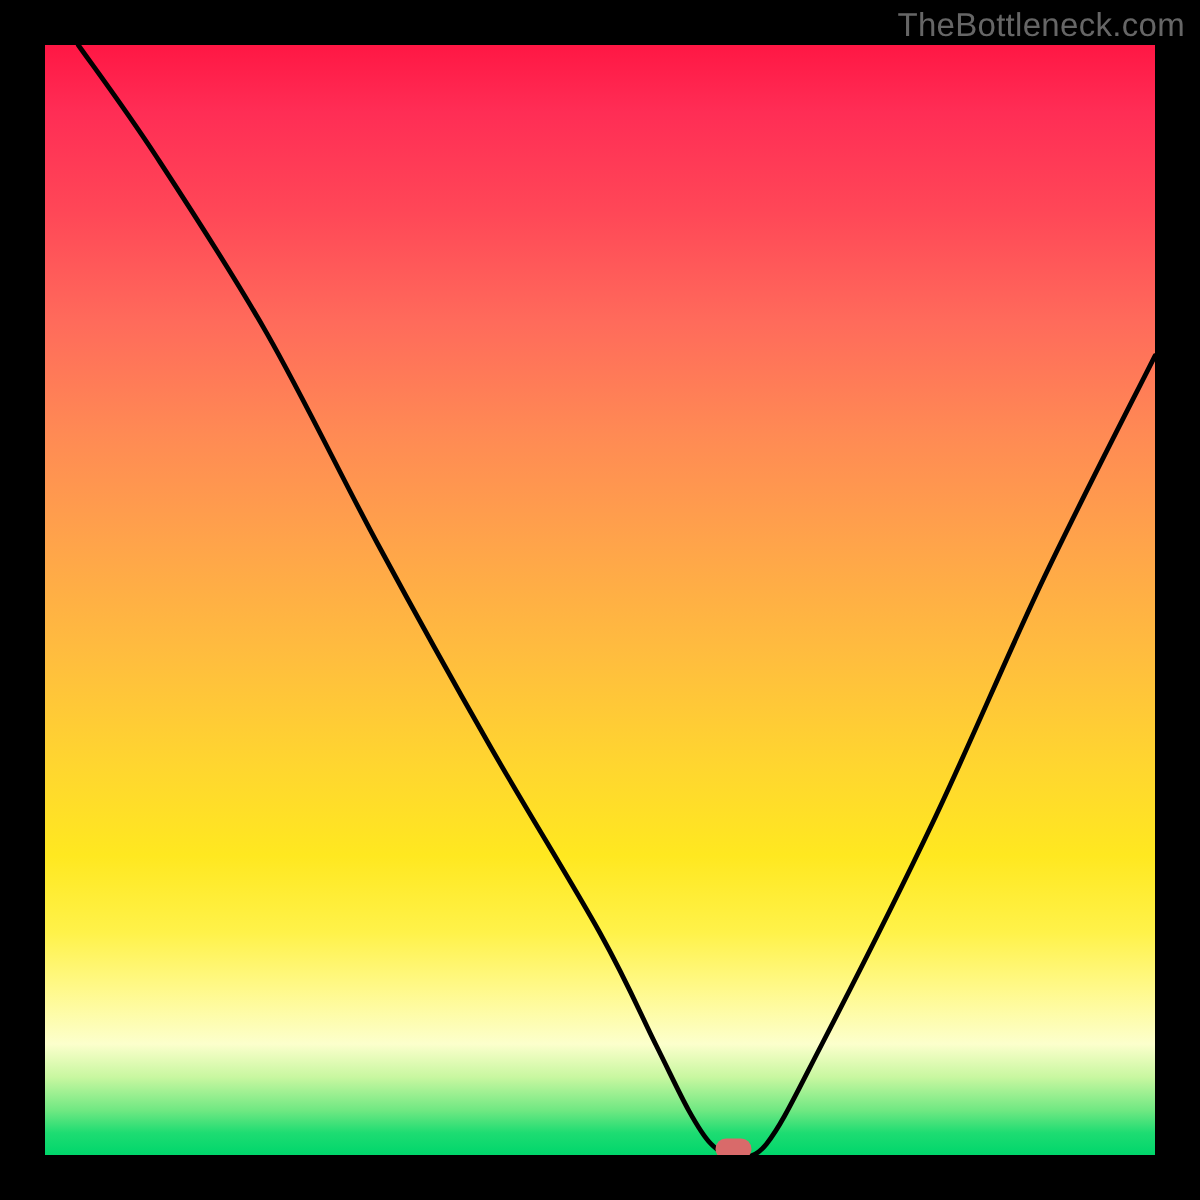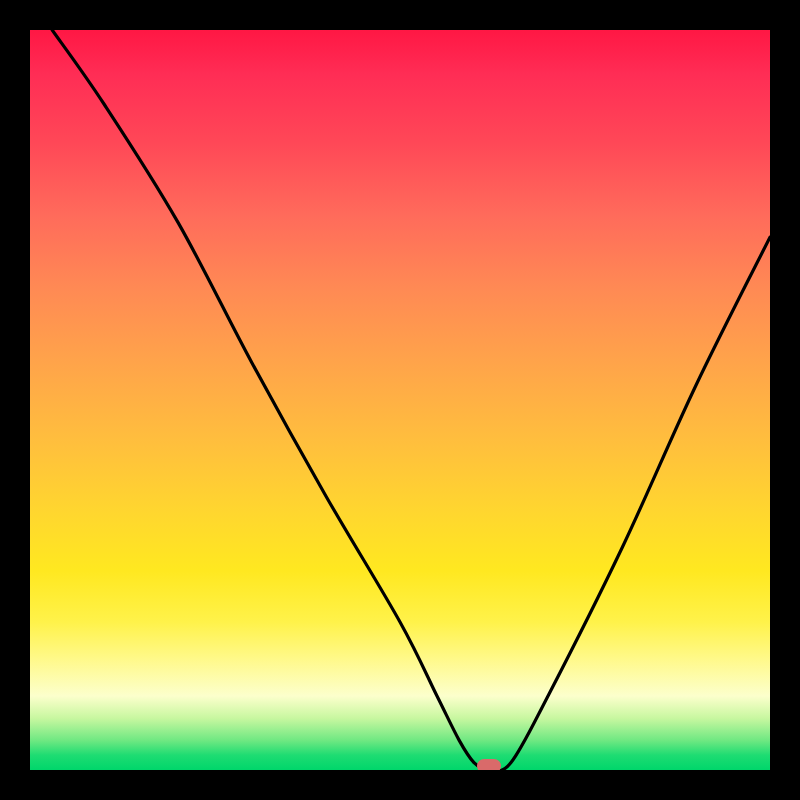--- a/index.html
+++ b/index.html
@@ -70,20 +70,21 @@
     height: 14px;
     border-radius: 7px;
     background: #d96a6a;
     transform: translate(-50%, -50%);
   }
 </style>
 </head>
 <body>
 
 <div class="frame">
+  <div class="watermark">TheBottleneck.com</div>
 
   <div class="plot-area">
     <div class="gradient"></div>
 
     <svg class="curve" viewBox="0 0 740 740" preserveAspectRatio="none">
       <path id="curve-path" fill="none" stroke="#000" stroke-width="3.2" stroke-linecap="round" d="M22.2,0 C30.833333333333332,12.333333333333334 53.03333333333333,41.93333333333334 74,74 C94.96666666666667,106.06666666666666 123.33333333333333,149.23333333333332 148,192.39999999999998 C172.66666666666666,235.56666666666663 197.33333333333334,287.3666666666666 222,332.99999999999994 C246.66666666666666,378.63333333333327 271.3333333333333,423.0333333333333 296,466.2 C320.6666666666667,509.3666666666667 351.5,558.7 370,592 C388.5,625.3 397.1333333333334,646.2666666666667 407.00000000000006,666 C416.86666666666673,685.7333333333333 423.0333333333333,699.3 429.2,710.4 C435.3666666666667,721.5 439.06666666666666,727.6666666666667 444,732.6 C448.93333333333334,737.5333333333333 452.6333333333333,740 458.8,740 C464.9666666666667,740 471.1333333333333,744.9333333333334 481,732.6 C490.8666666666667,720.2666666666667 499.5,701.7666666666667 518,666 C536.5,630.2333333333333 567.3333333333334,569.8 592,518 C616.6666666666666,466.2 641.3333333333334,407 666,355.2 C690.6666666666666,303.4 727.6666666666666,231.8666666666667 740,207.20000000000005"></path>
     </svg>
 
     <div id="marker" class="marker" style="left: 458.8px; top: 736px;"></div>
   </div>

